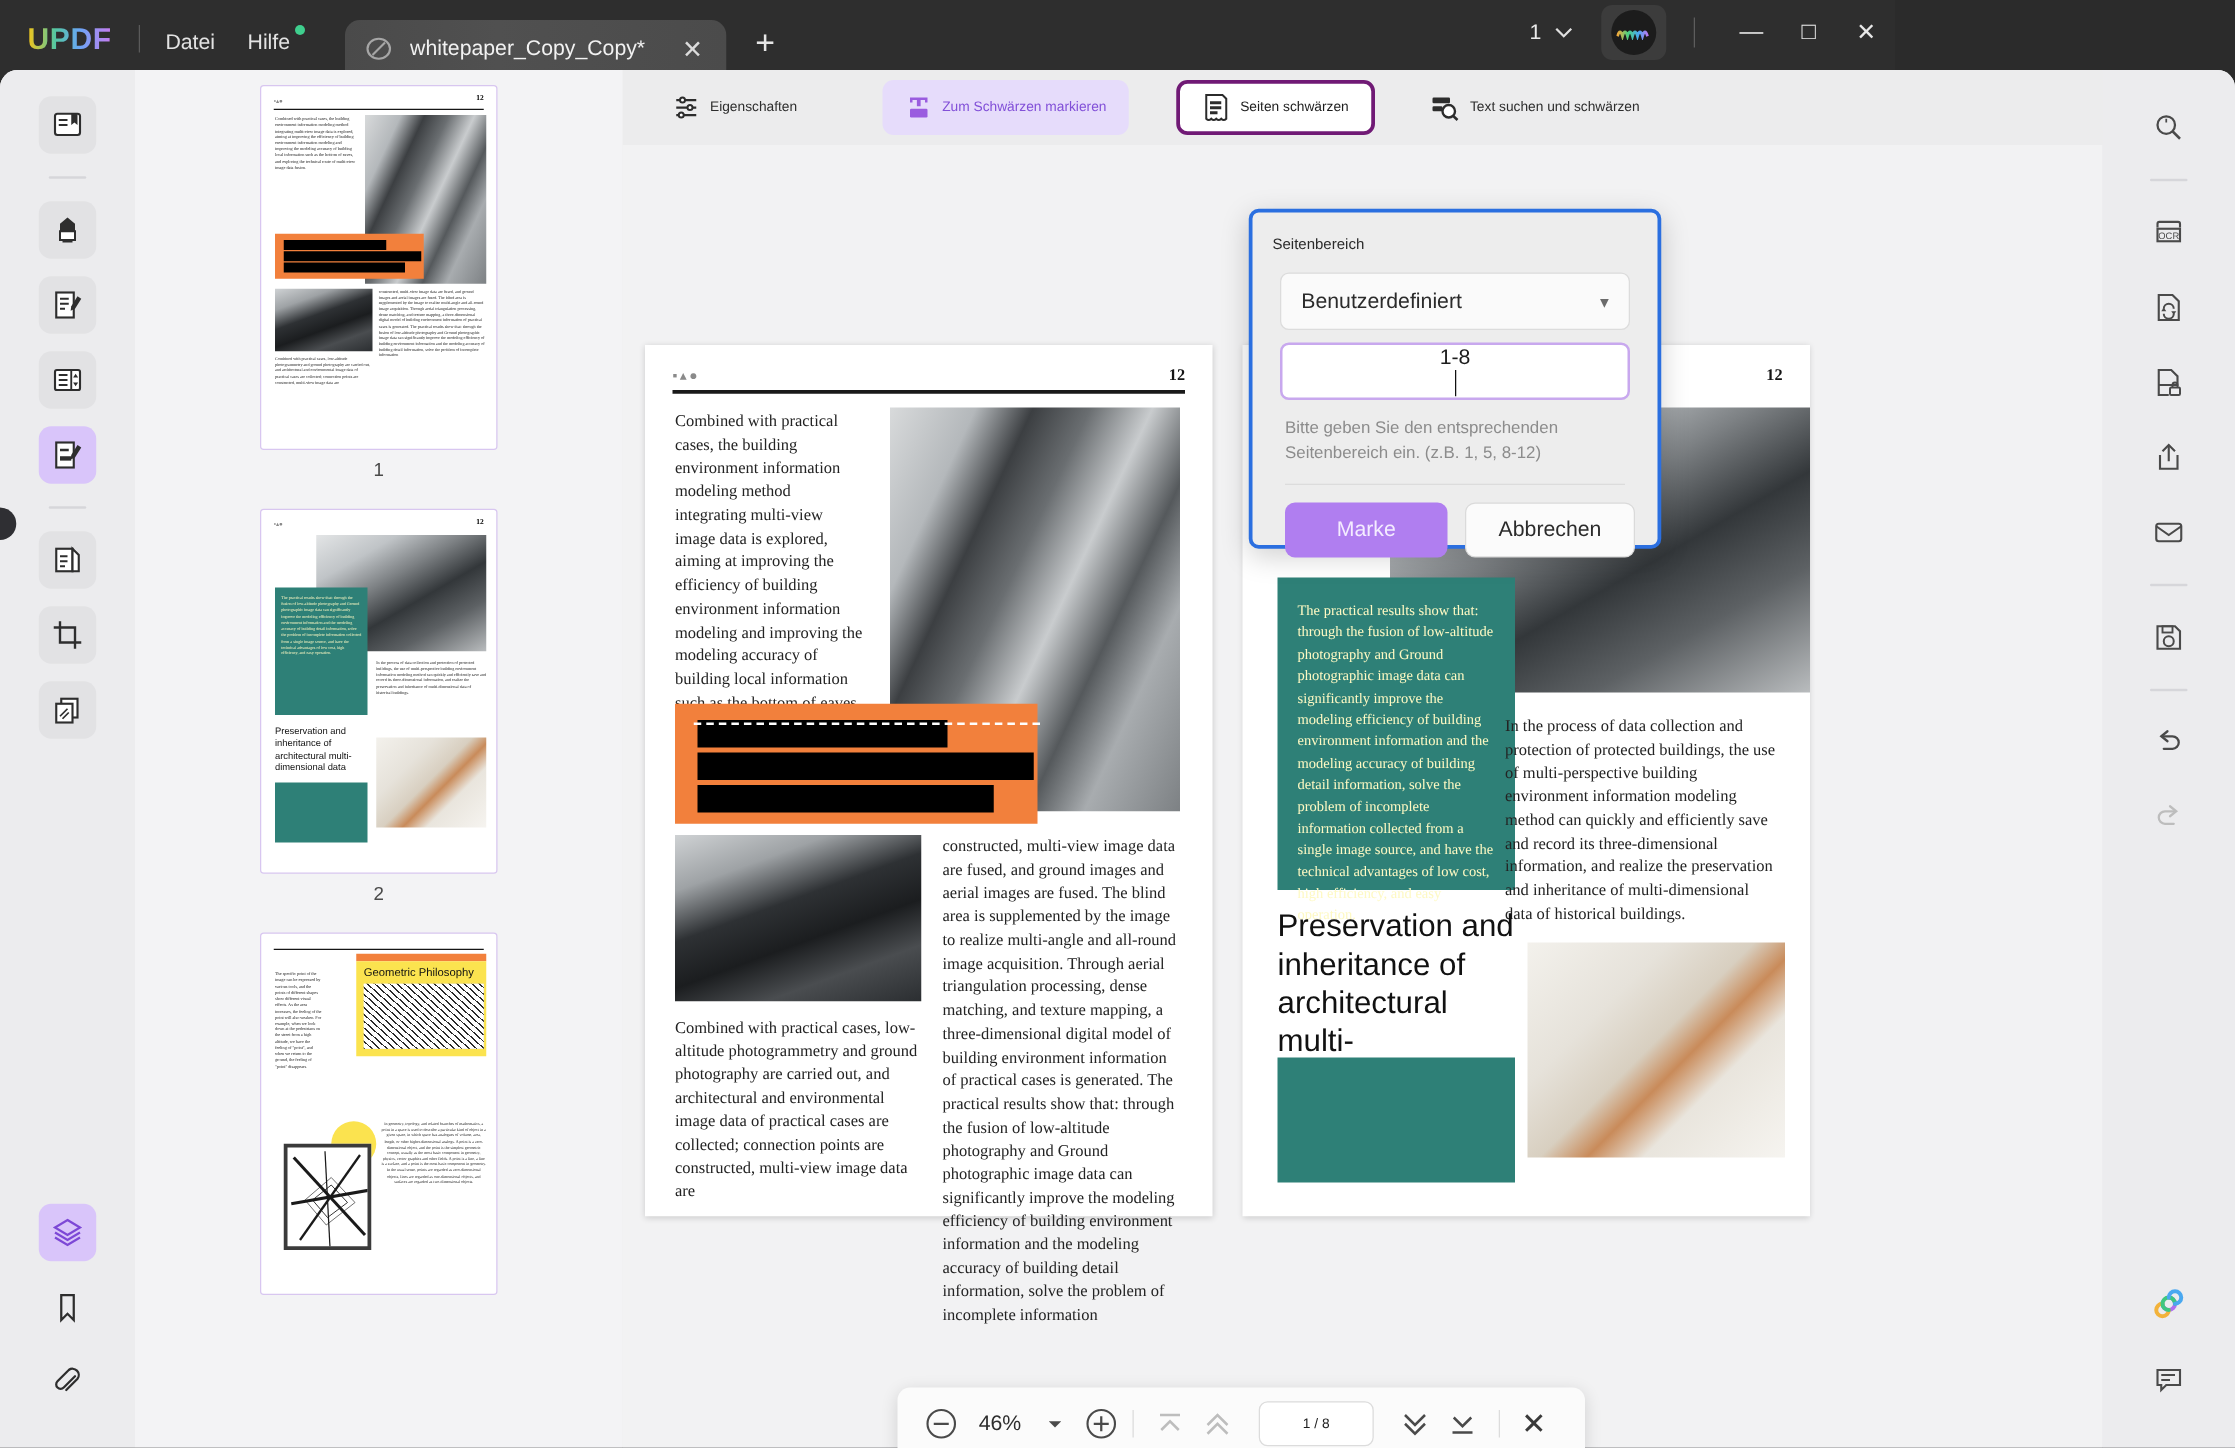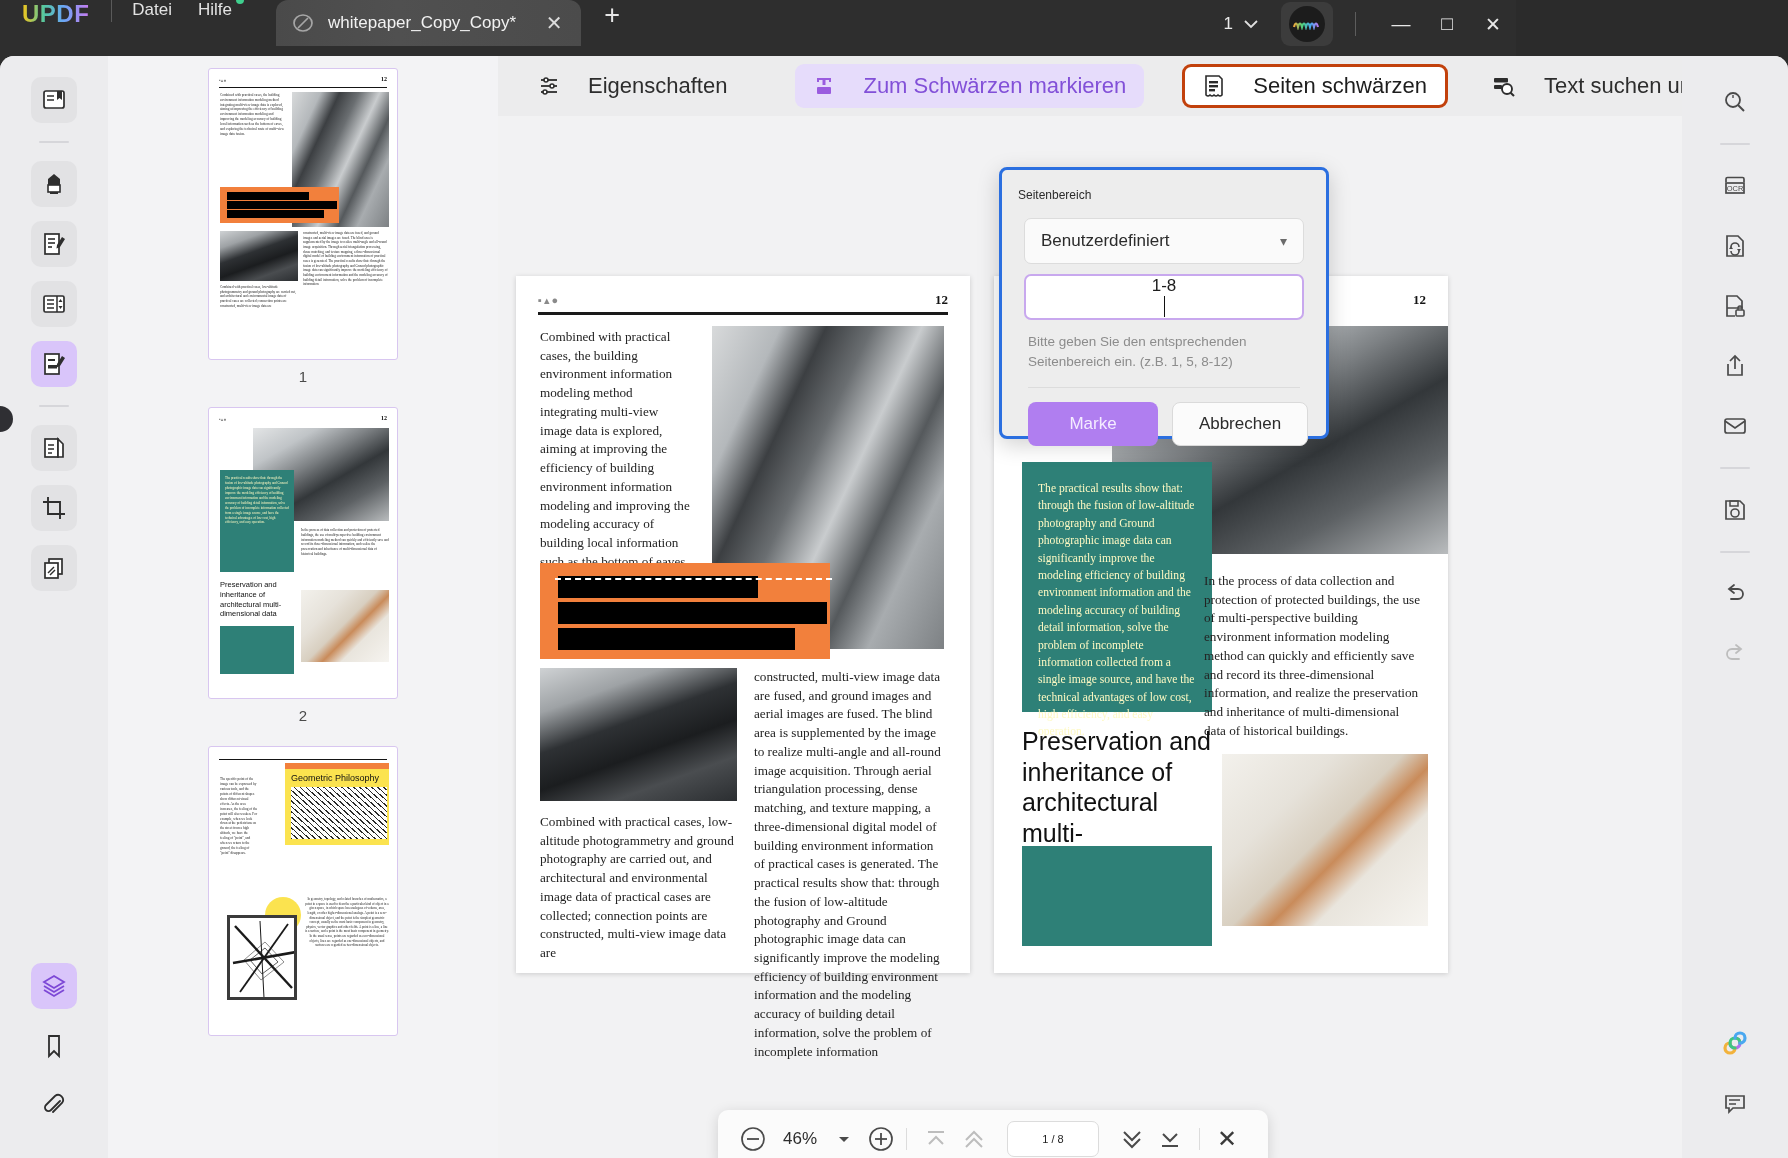--- a/index.html
+++ b/index.html
@@ -6,21 +6,21 @@
   html, body {
     width: 1788px; height: 1158px;
     overflow: hidden;
     font-family: "Liberation Sans", sans-serif;
     background: #2b2b2b;
   }
   
   #titlebar {
     position: absolute; left: 0; top: 0; width: 1516px; height: 62px;
     background: #2e2e2e;
-    display: flex; 
+    display: flex; align-items: flex-end;
   }
   #logo {
     margin-left: 22px; margin-bottom: 16px;
     font-size: 24px; font-weight: bold; letter-spacing: .5px;
     background: linear-gradient(90deg,#f5c518 0%,#53c7a2 33%,#6aa6f5 62%,#c77cf0 100%);
     -webkit-background-clip: text; background-clip: text; color: transparent;
   }
   #tb-sep { margin: 0 20px 20px 22px; width: 1px; height: 22px; background: #5a5a5a; }
   .menu-item {
     color: #e3e3e3; font-size: 17px; margin: 0 26px 18px 0; cursor: default;
@@ -97,25 +97,25 @@
   }
   .thumb.t1,.thumb.t2{height:292px;}
   .thumb.t3{height:290px;}
   .thumb-label{ font-size:15px;color:#4a4a4a;margin:8px 0 16px; }
   
   #toolbar{
     position:absolute; left:498px; top:0; width:1184px; height:60px;
     display:flex; align-items:center; padding-left:22px; gap:0px;
   }
   .tool {
-    display:flex;align-items:center;gap:28px;height:44px;padding:0 18px;border-radius:9px;
-    font-size:22px;color:#2d2d2d;cursor:pointer;white-space:nowrap;
+    display:flex;align-items:center;gap:8px;height:44px;padding:0 18px;border-radius:9px;
+    font-size:11px;color:#2d2d2d;cursor:pointer;white-space:nowrap;
   }
   .tool.mark{ background:#e6dcfb; color:#8250d8; margin-left:50px;}
-  .tool.pages{ background:#fff; border:3px solid #c2410c; margin-left:38px; color:#1d1d1d;}
+  .tool.pages{ background:#fff; border:3px solid #701a75; margin-left:38px; color:#1d1d1d;}
   .tool.textsearch{ margin-left:26px; }
   
   #canvas{
     position:absolute;left:498px;top:60px;width:1184px;height:1042px;
     background:#f2f2f3; overflow:hidden;
   }
   .page{
     position:absolute;background:#fff;box-shadow:0 1px 5px rgba(0,0,0,.16);
   }
   #pageL{ left:18px; top:160px; width:454px; height:697px;}

